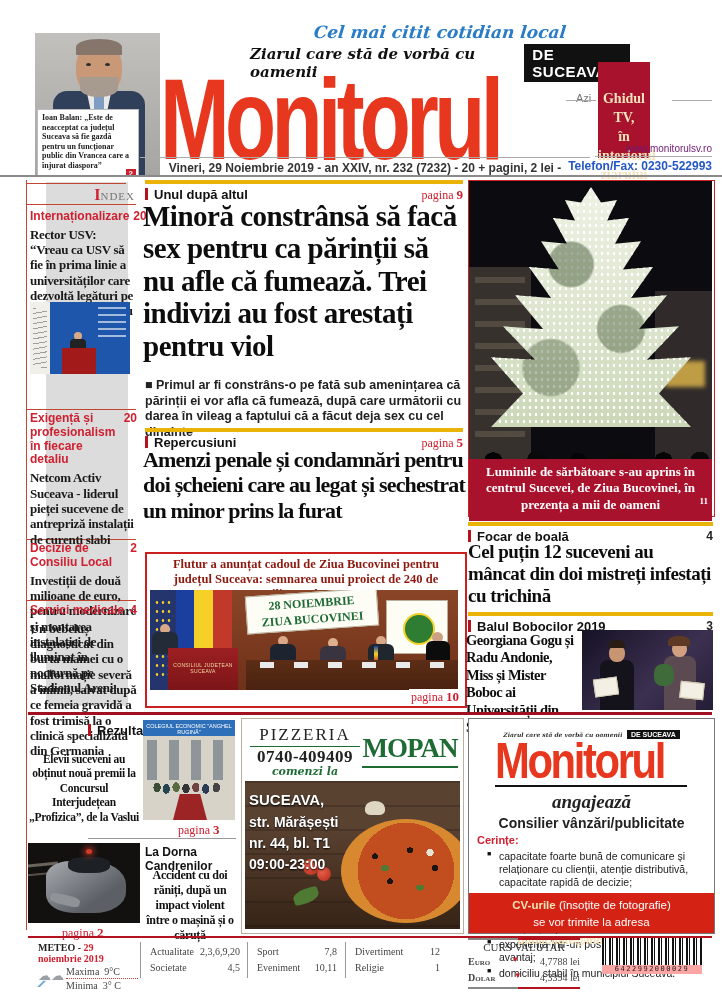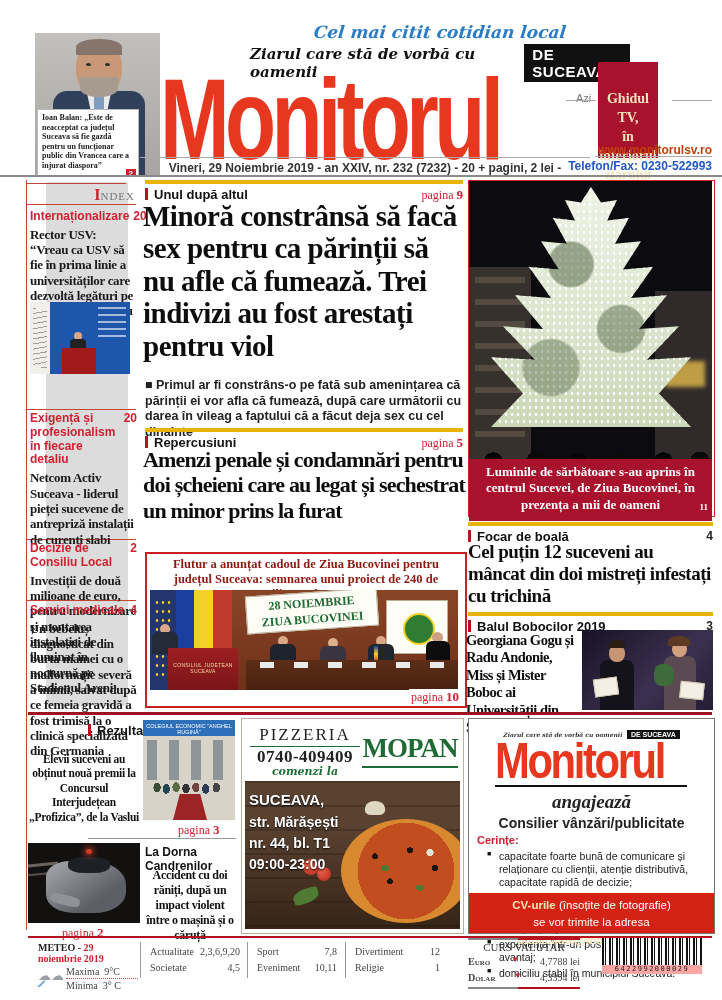--- a/index.html
+++ b/index.html
@@ -10,21 +10,21 @@
   
   .script-tag{font-family:"DejaVu Serif",serif;font-style:italic;font-weight:bold;
               color:#2a7cc6;font-size:17px;transform:skewX(-6deg);}
   .sub-tag{font-family:"DejaVu Serif",serif;font-style:italic;font-weight:bold;font-size:15px;color:#111;}
   .badge{background:#111;color:#fff;font-weight:bold;font-size:15px;padding:2px 8px;letter-spacing:.5px;}
   .mast-title{color:#e8371f;font-weight:bold;font-size:90px;letter-spacing:-5px;
               transform:scale(.93,1.28);transform-origin:left top;line-height:1;white-space:nowrap;}
   .tv-box{background:#a8122d;color:#f2e3bd;font-family:"Liberation Serif",serif;font-weight:bold;
           font-size:14px;text-align:center;padding-top:28px;line-height:1.35;}
   .azi{color:#777;font-size:11px;}
-  .site{color:#c2410c;font-weight:bold;font-size:12px;}
+  .site{color:#701a75;font-weight:normal;font-size:10px;}
   .phone{color:#2457c5;font-weight:bold;font-size:12px;}
   .dateline{color:#333;font-weight:bold;font-size:12px;}
   .hline{background:#aaa;height:1px;}
   
   .kicker-row{border-top:4px solid #eab308;padding-top:3px;display:flex;align-items:flex-start;}
   .kbar{width:3px;height:12px;background:#b5121f;margin-right:6px;flex:0 0 auto;margin-top:1px;}
   .ktext{font-weight:bold;font-size:13px;color:#111;}
   .pageref{margin-left:auto;font-family:"Liberation Serif",serif;color:#cf2030;font-size:12px;}
   .pageref b{font-size:13px;}
   .headline{font-family:"Liberation Serif",serif;font-weight:bold;color:#0d0d0d;
@@ -82,21 +82,21 @@
     <div class="abs" style="left:70px;top:30px;width:5px;height:3px;background:#2c2c2c;border-radius:50%;"></div>
 
     <div class="abs" style="left:2px;top:76px;width:92px;background:#fff;border:1px solid #bbb;padding:3px 4px 8px 4px;">
       <div class="serif" style="font-weight:bold;font-size:8px;line-height:1.2;color:#222;">Ioan Balan: „Este de neacceptat ca județul Suceava să fie gazdă pentru un funcționar public din Vrancea care a înjurat diaspora”</div>
       <div class="abs" style="right:2px;bottom:1px;background:#cf2030;color:#fff;font-weight:bold;font-size:8px;padding:0 3px;">2</div>
     </div>
   </div>
 
   <div class="abs azi" style="left:576px;top:92px;">Azi</div>
   <div class="abs hline" style="left:566px;top:100px;width:30px;"></div>
-  <div class="abs tv-box" style="left:598px;top:62px;width:60px;height:68px;">
+  <div class="abs tv-box" style="left:598px;top:62px;width:52px;height:68px;">
     <div>Ghidul TV,</div>
     <div>în interiorul</div>
     <div>ziarului</div>
   </div>
   <div class="abs hline" style="left:672px;top:100px;width:40px;"></div>
 
   <div class="abs site" style="right:10px;top:143px;">www.monitorulsv.ro</div>
   <div class="abs hline" style="left:595px;top:156px;width:117px;"></div>
   <div class="abs phone" style="right:10px;top:159px;">Telefon/Fax: 0230-522993</div>
 
@@ -221,21 +221,21 @@
              radial-gradient(circle at 65% 55%,rgba(70,90,55,.45) 0 12%,transparent 13%),
              radial-gradient(circle at 30% 70%,rgba(70,90,55,.4) 0 12%,transparent 13%),
              radial-gradient(#ffffff 1px,transparent 1.6px),
              linear-gradient(180deg,#eef2e4 0%,#dbe4cc 55%,#c9d5b4 100%);
            background-size:auto,auto,auto,6px 7px,auto;
            clip-path:polygon(50% 0,55% 6%,63% 5%,58% 13%,69% 12%,62% 22%,75% 21%,66% 32%,81% 31%,70% 43%,88% 42%,74% 55%,94% 54%,78% 67%,100% 66%,84% 80%,100% 93%,0 93%,16% 80%,0 66%,22% 67%,6% 54%,26% 55%,12% 42%,30% 43%,19% 31%,34% 32%,25% 21%,38% 22%,31% 12%,42% 13%,37% 5%,45% 6%);"></div>
       <div class="abs crowd" style="left:0;bottom:0;width:243px;height:20px;"></div>
     </div>
     <div class="cap-box abs" style="left:0;top:278px;width:243px;height:57px;font-size:13px;line-height:1.25;padding-top:5px;">
       <span>Luminile de sărbătoare s-au aprins în centrul Sucevei, de Ziua Bucovinei, în prezența a mii de oameni</span>
-      <span class="abs" style="right:4px;bottom:8px;font-size:9px;">11</span>
+      <span class="abs" style="right:4px;bottom:14px;font-size:9px;">11</span>
     </div>
   </div>
 
   <div class="abs kicker-row" style="left:468px;top:522px;width:245px;">
     <span class="kbar"></span>
     <span class="ktext">Focar de boală</span>
     <span style="margin-left:auto;font-weight:bold;font-size:12px;color:#222;">4</span>
   </div>
   <div class="abs headline" style="left:468px;top:541px;width:245px;font-size:19px;line-height:1.15;">Cel puțin 12 suceveni au mâncat din doi mistreți infestați cu trichină</div>
 

